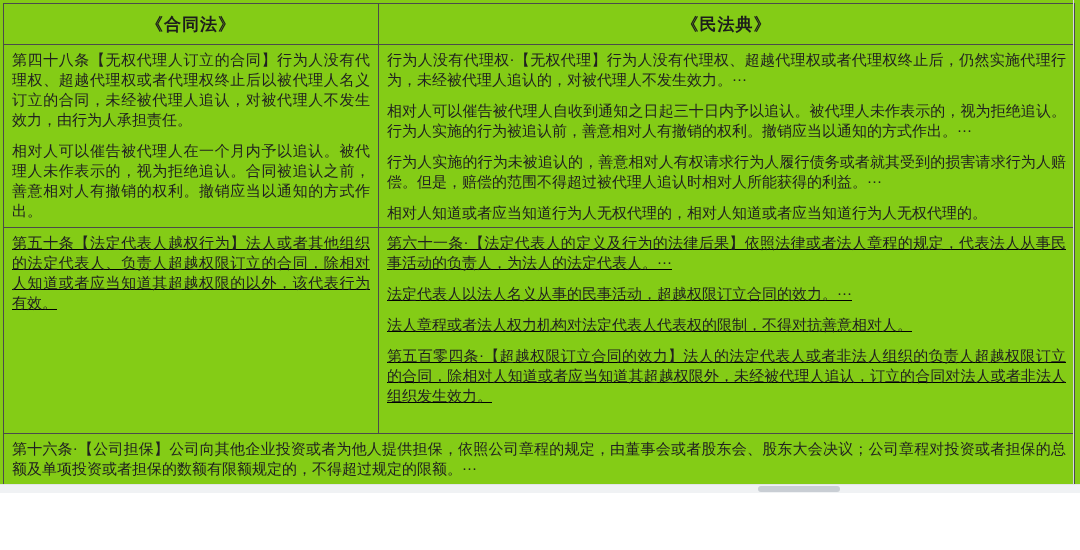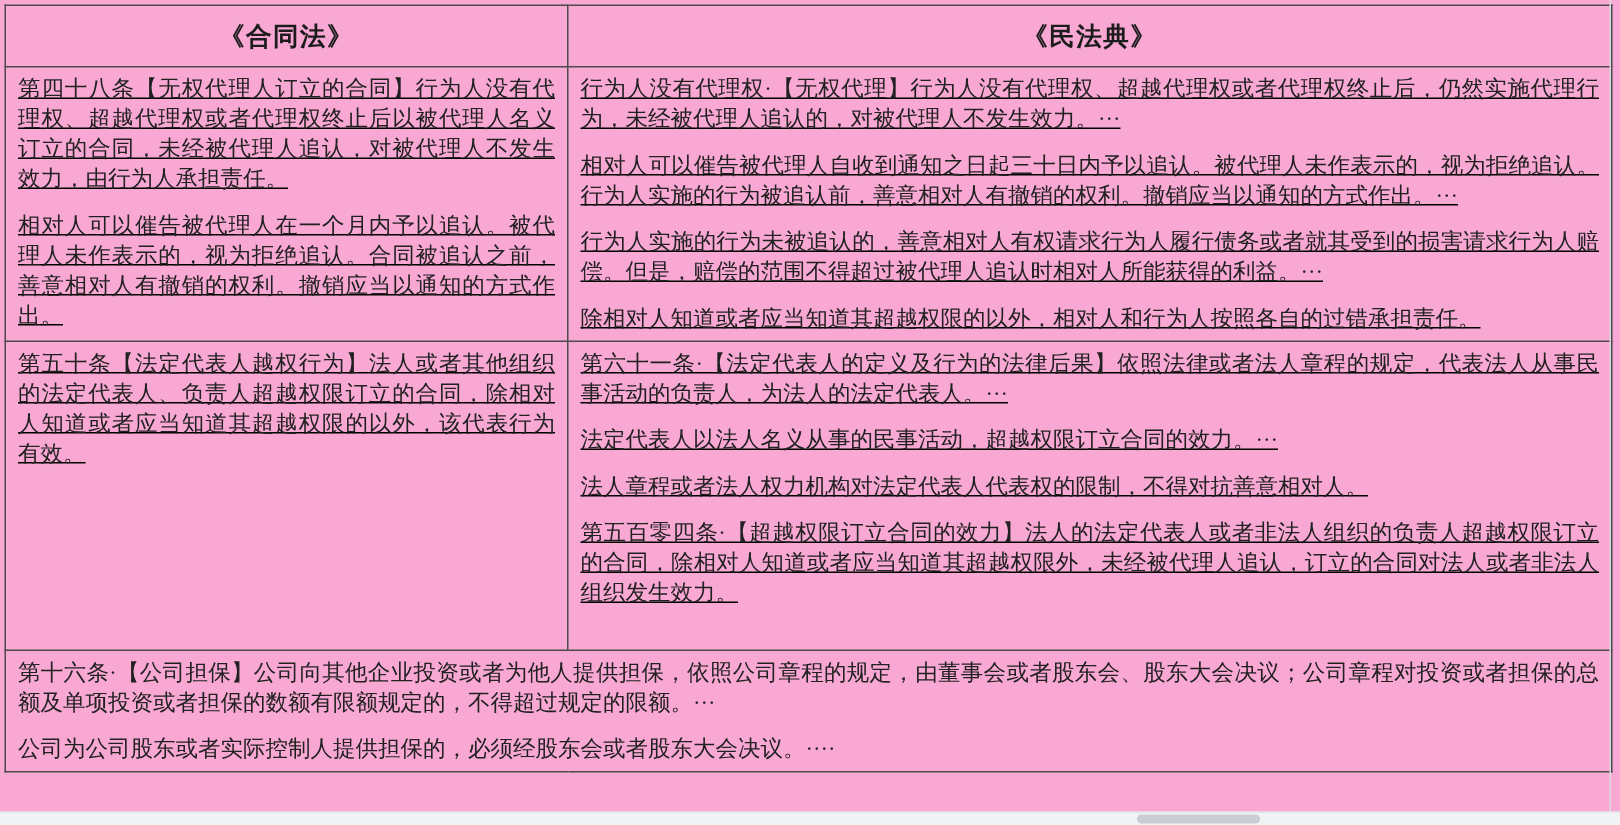--- a/index.html
+++ b/index.html
@@ -4,23 +4,23 @@
 <style>
   html, body {
     margin: 0;
     padding: 0;
     background: #ffffff;
     font-family: "Liberation Serif", "DejaVu Serif", serif;
   }
   .page {
     position: relative;
     width: 1080px;
-    height: 550px;
+    height: 493px;
     overflow: hidden;
-    background: #f9a8d4;
+    background: #84cc16;
   }
   table.law-table {
     position: absolute;
     left: 3px;
     top: 3px;
     width: 1071px;
     border-collapse: collapse;
     table-layout: fixed;
   }
   table.law-table th,
@@ -47,21 +47,21 @@
     text-align: justify;
   }
   td.body-cell p {
     margin: 0 0 11px 0;
   }
   td.body-cell p:last-child {
     margin-bottom: 0;
   }
   .col-left  { width: 375px; }
   .col-right { width: 696px; }
-  tr.row-agency        { height: 177px; text-decoration: underline; }
+  tr.row-agency        { height: 177px; }
   tr.row-representative{ height: 206px; text-decoration: underline; }
   tr.row-guarantee     { height: 78px; }
   .bottom-strip {
     position: absolute;
     left: 0;
     bottom: 0;
     width: 1080px;
     height: 8px;
     background: #f0f2f4;
     border-top: 1px solid #e2e5e8;
@@ -101,21 +101,21 @@
 
       <tr class="row-agency">
         <td class="body-cell">
           <p>第四十八条【无权代理人订立的合同】行为人没有代理权、超越代理权或者代理权终止后以被代理人名义订立的合同，未经被代理人追认，对被代理人不发生效力，由行为人承担责任。</p>
           <p>相对人可以催告被代理人在一个月内予以追认。被代理人未作表示的，视为拒绝追认。合同被追认之前，善意相对人有撤销的权利。撤销应当以通知的方式作出。</p>
         </td>
         <td class="body-cell">
           <p>行为人没有代理权·【无权代理】行为人没有代理权、超越代理权或者代理权终止后，仍然实施代理行为，未经被代理人追认的，对被代理人不发生效力。···</p>
           <p>相对人可以催告被代理人自收到通知之日起三十日内予以追认。被代理人未作表示的，视为拒绝追认。行为人实施的行为被追认前，善意相对人有撤销的权利。撤销应当以通知的方式作出。···</p>
           <p>行为人实施的行为未被追认的，善意相对人有权请求行为人履行债务或者就其受到的损害请求行为人赔偿。但是，赔偿的范围不得超过被代理人追认时相对人所能获得的利益。···</p>
-          <p>除相对人知道或者应当知道其超越权限的以外，相对人和行为人按照各自的过错承担责任。</p>
+          <p>相对人知道或者应当知道行为人无权代理的，相对人知道或者应当知道行为人无权代理的。</p>
         </td>
       </tr>
 
       <tr class="row-representative">
         <td class="body-cell">
           <p>第五十条【法定代表人越权行为】法人或者其他组织的法定代表人、负责人超越权限订立的合同，除相对人知道或者应当知道其超越权限的以外，该代表行为有效。</p>
         </td>
         <td class="body-cell">
           <p>第六十一条·【法定代表人的定义及行为的法律后果】依照法律或者法人章程的规定，代表法人从事民事活动的负责人，为法人的法定代表人。···</p>
           <p>法定代表人以法人名义从事的民事活动，超越权限订立合同的效力。···</p>

